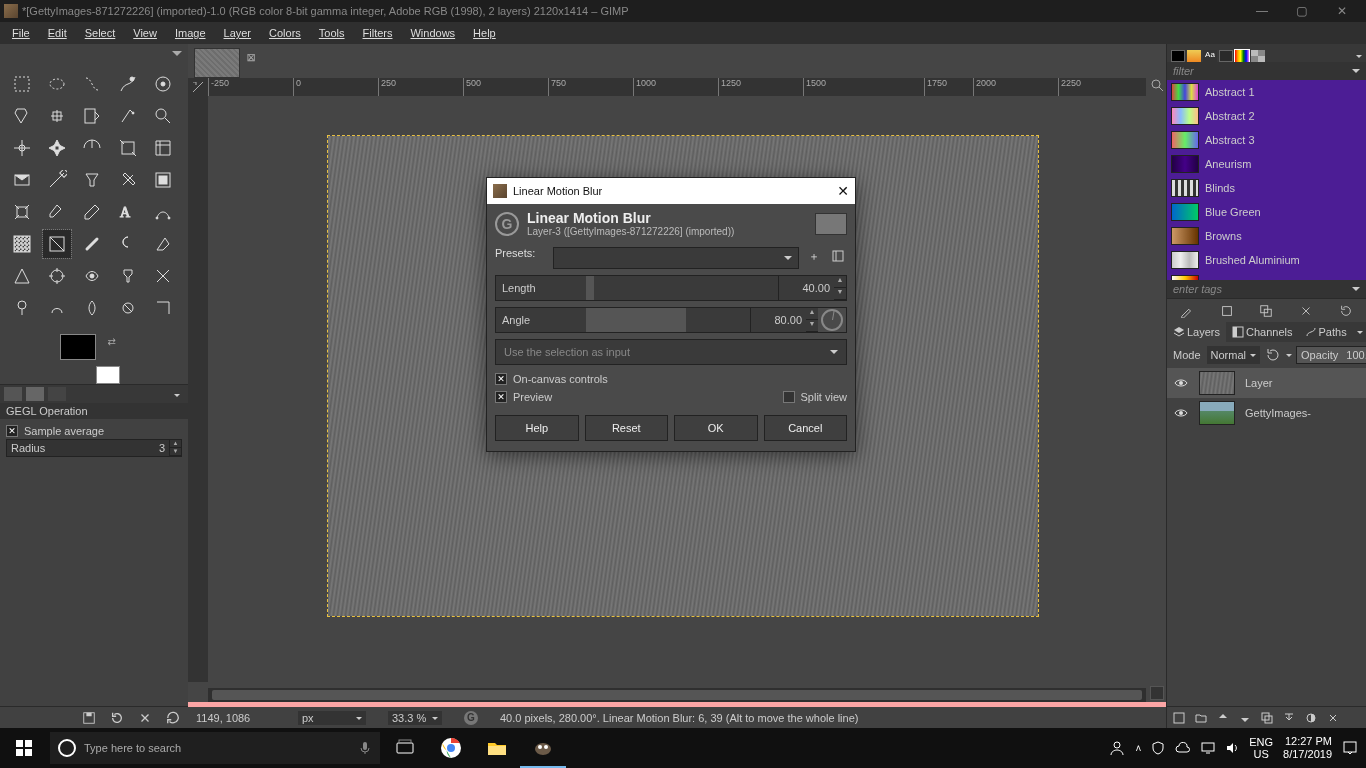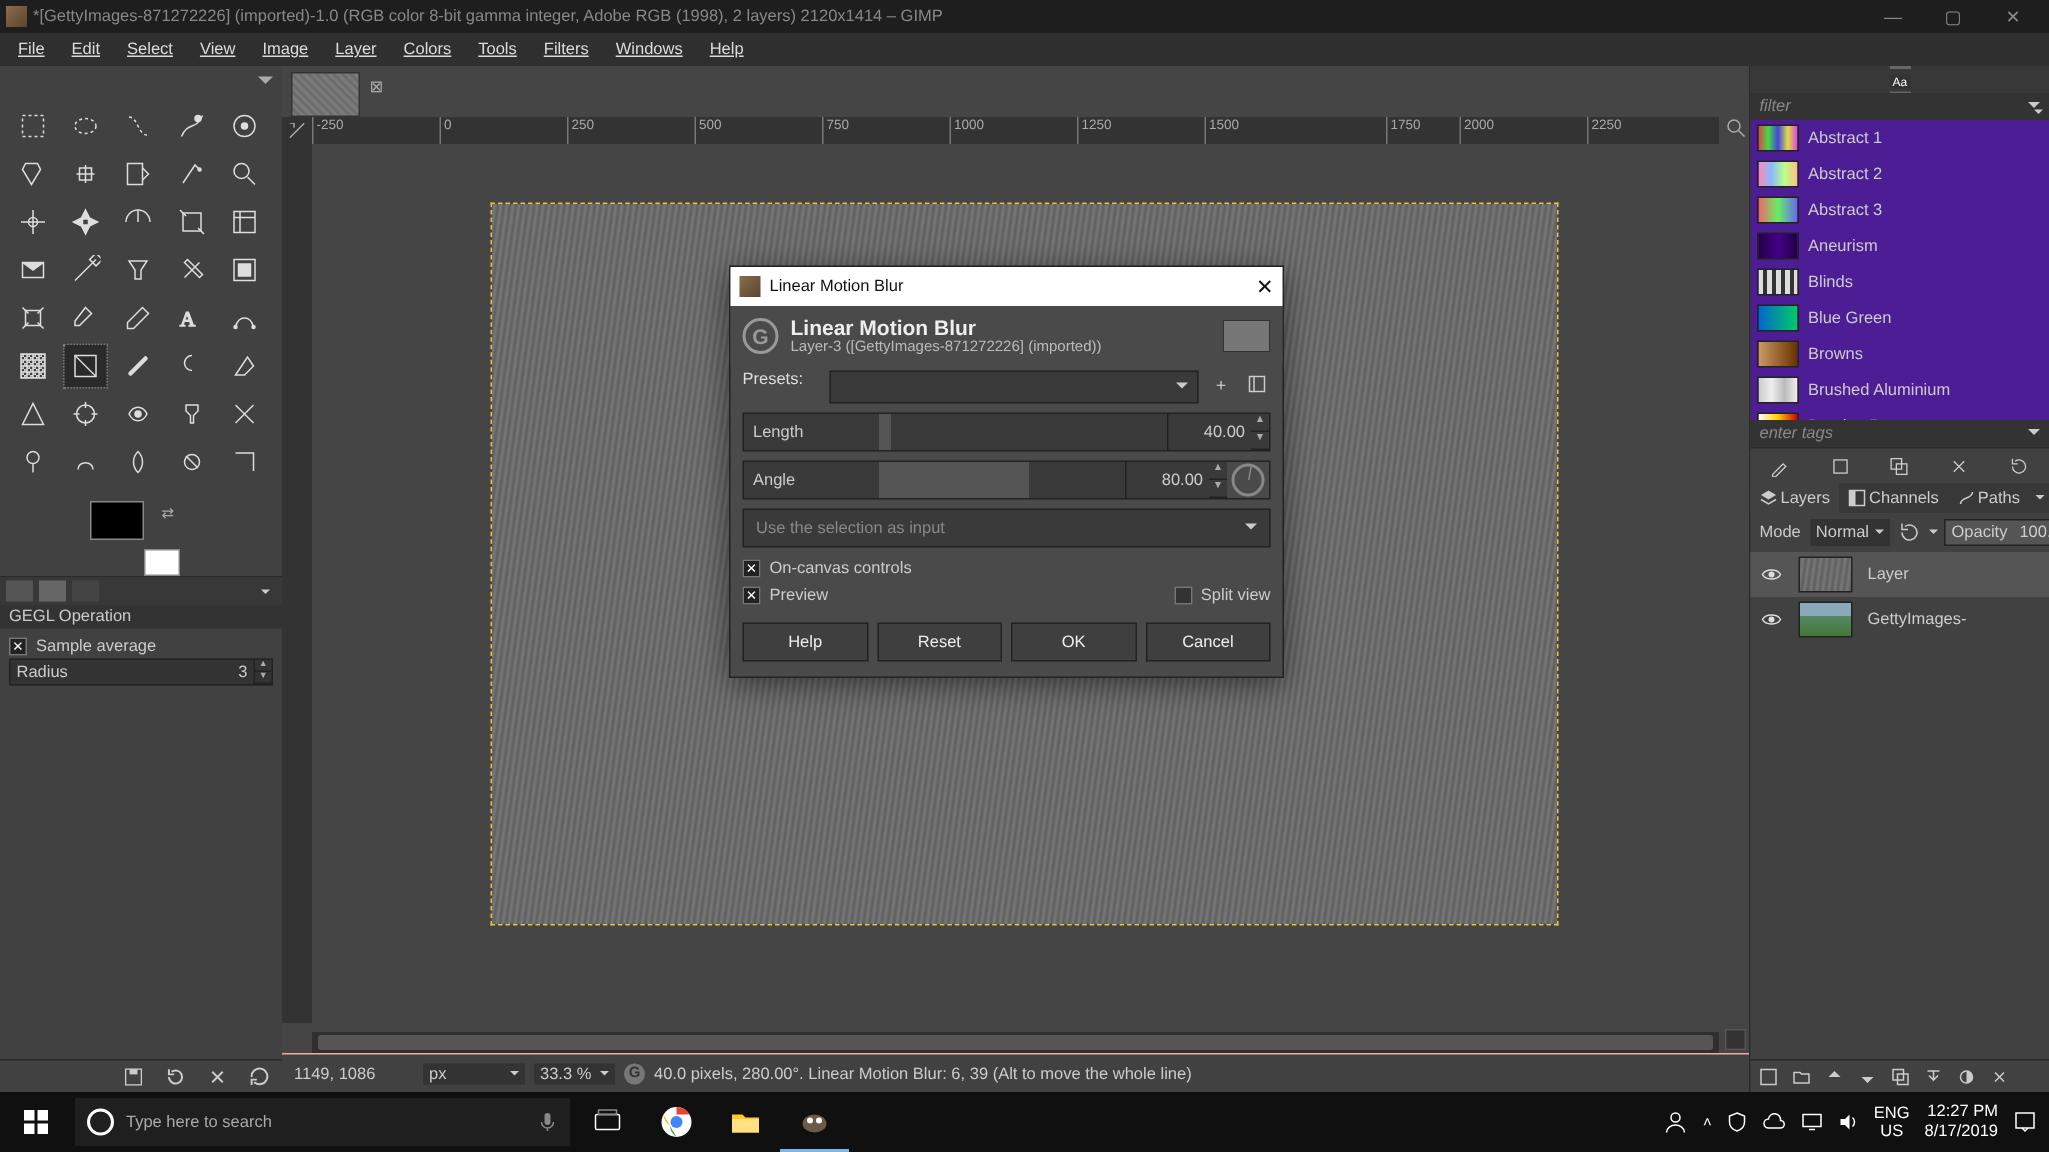--- a/index.html
+++ b/index.html
@@ -104,28 +104,28 @@
 .ruler-h .tick{position:absolute;top:0;border-left:1px solid #777;height:100%;padding-left:2px;}
 .ruler-v{position:absolute;top:18px;left:0;bottom:20px;width:20px;background:#333;}
 .corner{position:absolute;top:0;left:0;width:20px;height:18px;background:#333;display:flex;align-items:center;justify-content:center;}
 .corner svg{width:10px;height:10px;fill:#aaa;}
 .viewport{position:absolute;top:18px;left:20px;right:20px;bottom:20px;background:#454545;overflow:hidden;}
 .canvas-img{position:absolute;top:40px;left:120px;width:710px;height:480px;background:#6e6e6e; background-image: repeating-linear-gradient(98deg, #5f5f5f 0px, #787878 2px, #5f5f5f 4px); outline:1px dashed #e8c040;}
 .nav-sq{position:absolute;right:2px;bottom:2px;width:14px;height:14px;background:#333;border:1px solid #555;}
 .zoom-ico{position:absolute;right:2px;top:0;width:14px;height:14px;}
 .scrollbar-h{position:absolute;left:20px;right:20px;bottom:0;height:14px;background:#2f2f2f;}
 .scrollbar-h .thumb{position:absolute;left:4px;right:4px;top:2px;bottom:2px;background:#555;border-radius:2px;}
-.statusbar{height:26px;background:#414141;border-top:1px solid #fca5a5;display:flex;align-items:center;padding:0 8px;gap:6px;font-size:11px;color:#ccc;}
+.statusbar{height:26px;background:#414141;border-top:5px solid #fca5a5;display:flex;align-items:center;padding:0 8px;gap:22px;font-size:11px;color:#ccc;}
 .statusbar .coords{width:80px;}
 .statusbar .unit{width:68px;background:#333;padding:1px 4px;display:flex;justify-content:space-between;}
 .statusbar .zoom{width:54px;background:#333;padding:1px 4px;display:flex;justify-content:space-between;}
 .statusbar .gicon{width:14px;height:14px;border-radius:7px;background:#777;display:flex;align-items:center;justify-content:center;font-weight:bold;font-size:10px;color:#333;}
 
 .rightdock{width:200px;background:#414141;display:flex;flex-direction:column;border-left:1px solid #2a2a2a;}
-.rd-icons{height:18px;display:flex;align-items:center;gap:2px;padding:0 4px;background:#383838;flex-direction:column;}
+.rd-icons{height:18px;display:flex;align-items:flex-end;gap:2px;padding:0 4px;background:#383838;}
 .rd-icons .sw{width:14px;height:12px;}
 .rd-icons .arrow{margin-left:auto;}
 .rd-filter{display:flex;background:#333;height:18px;align-items:center;padding:0 6px;font-style:italic;color:#888;}
 .rd-filter .chev{margin-left:auto;}
 .grad-list{flex:0 0 200px;overflow:auto;background:#4c1d95;}
 .grad-row{display:flex;align-items:center;height:24px;padding:0 4px;gap:6px;}
 .grad-thumb{width:28px;height:18px;border:1px solid #222;}
 .enter-tags{display:flex;background:#333;height:18px;align-items:center;padding:0 6px;font-style:italic;color:#888;}
 .enter-tags .chev{margin-left:auto;}
 .rd-iconrow{height:24px;display:flex;align-items:center;justify-content:space-around;background:#414141;border-top:1px solid #2a2a2a;}

